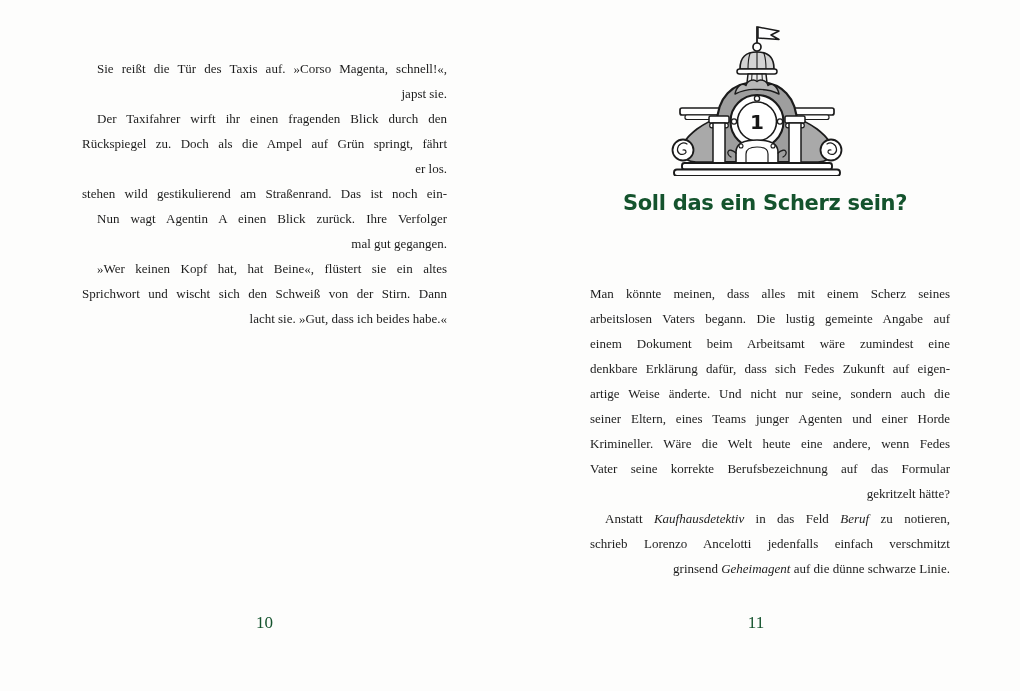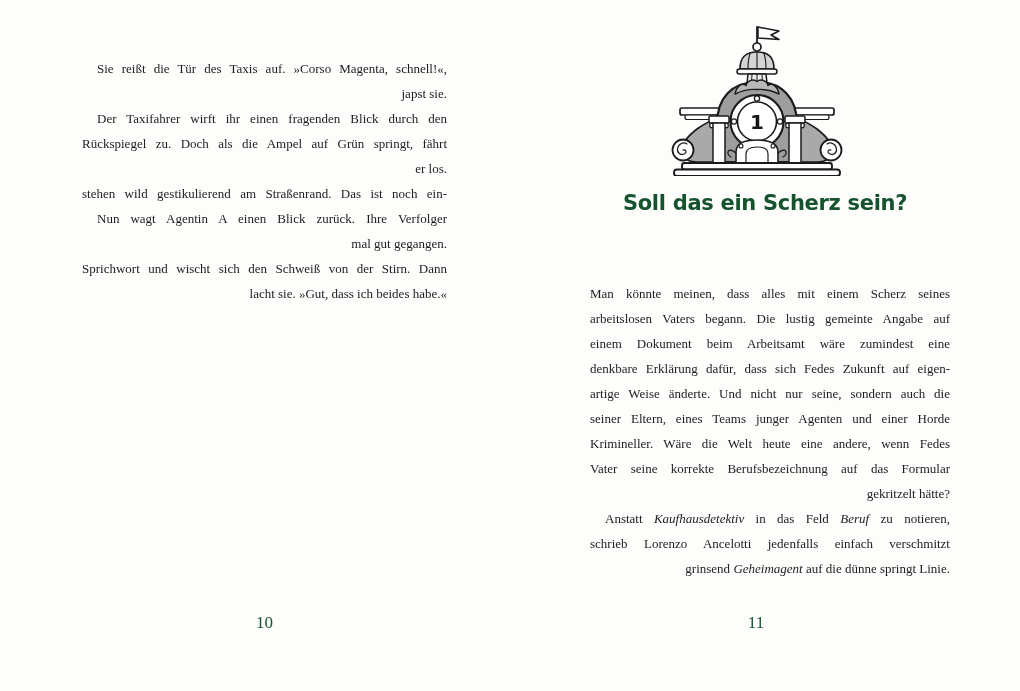--- a/index.html
+++ b/index.html
@@ -64,20 +64,21 @@
   <section>
     <div class="text-block left-text">
         <div class="line just indent"><span>Sie reißt die Tür des Taxis auf. »Corso Magenta, schnell!«,</span></div>
         <div class="line"><span>japst sie.</span></div>
         <div class="line just indent"><span>Der Taxifahrer wirft ihr einen fragenden Blick durch den</span></div>
         <div class="line just"><span>Rückspiegel zu. Doch als die Ampel auf Grün springt, fährt</span></div>
         <div class="line"><span>er los.</span></div>
         <div class="line just"><span>stehen wild gestikulierend am Straßenrand. Das ist noch ein-</span></div>
         <div class="line just indent"><span>Nun wagt Agentin A einen Blick zurück. Ihre Verfolger</span></div>
         <div class="line"><span>mal gut gegangen.</span></div>
+        <div class="line just indent"><span>»Wer keinen Kopf hat, hat Beine«, flüstert sie ein altes</span></div>
         <div class="line just"><span>Sprichwort und wischt sich den Schweiß von der Stirn. Dann</span></div>
         <div class="line"><span>lacht sie. »Gut, dass ich beides habe.«</span></div>
       </div>
     <div class="page-number pn-left">10</div>
   </section>
 
   <section>
 
     <div class="chapter-illustration">
       <svg viewBox="0 0 186 152" width="186" height="152">
@@ -146,19 +147,19 @@
         <div class="line just"><span>arbeitslosen Vaters begann. Die lustig gemeinte Angabe auf</span></div>
         <div class="line just"><span>einem Dokument beim Arbeitsamt wäre zumindest eine</span></div>
         <div class="line just"><span>denkbare Erklärung dafür, dass sich Fedes Zukunft auf eigen-</span></div>
         <div class="line just"><span>artige Weise änderte. Und nicht nur seine, sondern auch die</span></div>
         <div class="line just"><span>seiner Eltern, eines Teams junger Agenten und einer Horde</span></div>
         <div class="line just"><span>Krimineller. Wäre die Welt heute eine andere, wenn Fedes</span></div>
         <div class="line just"><span>Vater seine korrekte Berufsbezeichnung auf das Formular</span></div>
         <div class="line"><span>gekritzelt hätte?</span></div>
         <div class="line just indent"><span>Anstatt </span><i>Kaufhausdetektiv</i><span> in das Feld </span><i>Beruf</i><span> zu notieren,</span></div>
         <div class="line just"><span>schrieb Lorenzo Ancelotti jedenfalls einfach verschmitzt</span></div>
-        <div class="line"><span>grinsend </span><i>Geheimagent</i><span> auf die dünne springt Linie.</span></div>
+        <div class="line"><span>grinsend </span><i>Geheimagent</i><span> auf die dünne schwarze Linie.</span></div>
       </div>
 
     <div class="page-number pn-right">11</div>
   </section>
 
 </div>
 
 </body></html>

